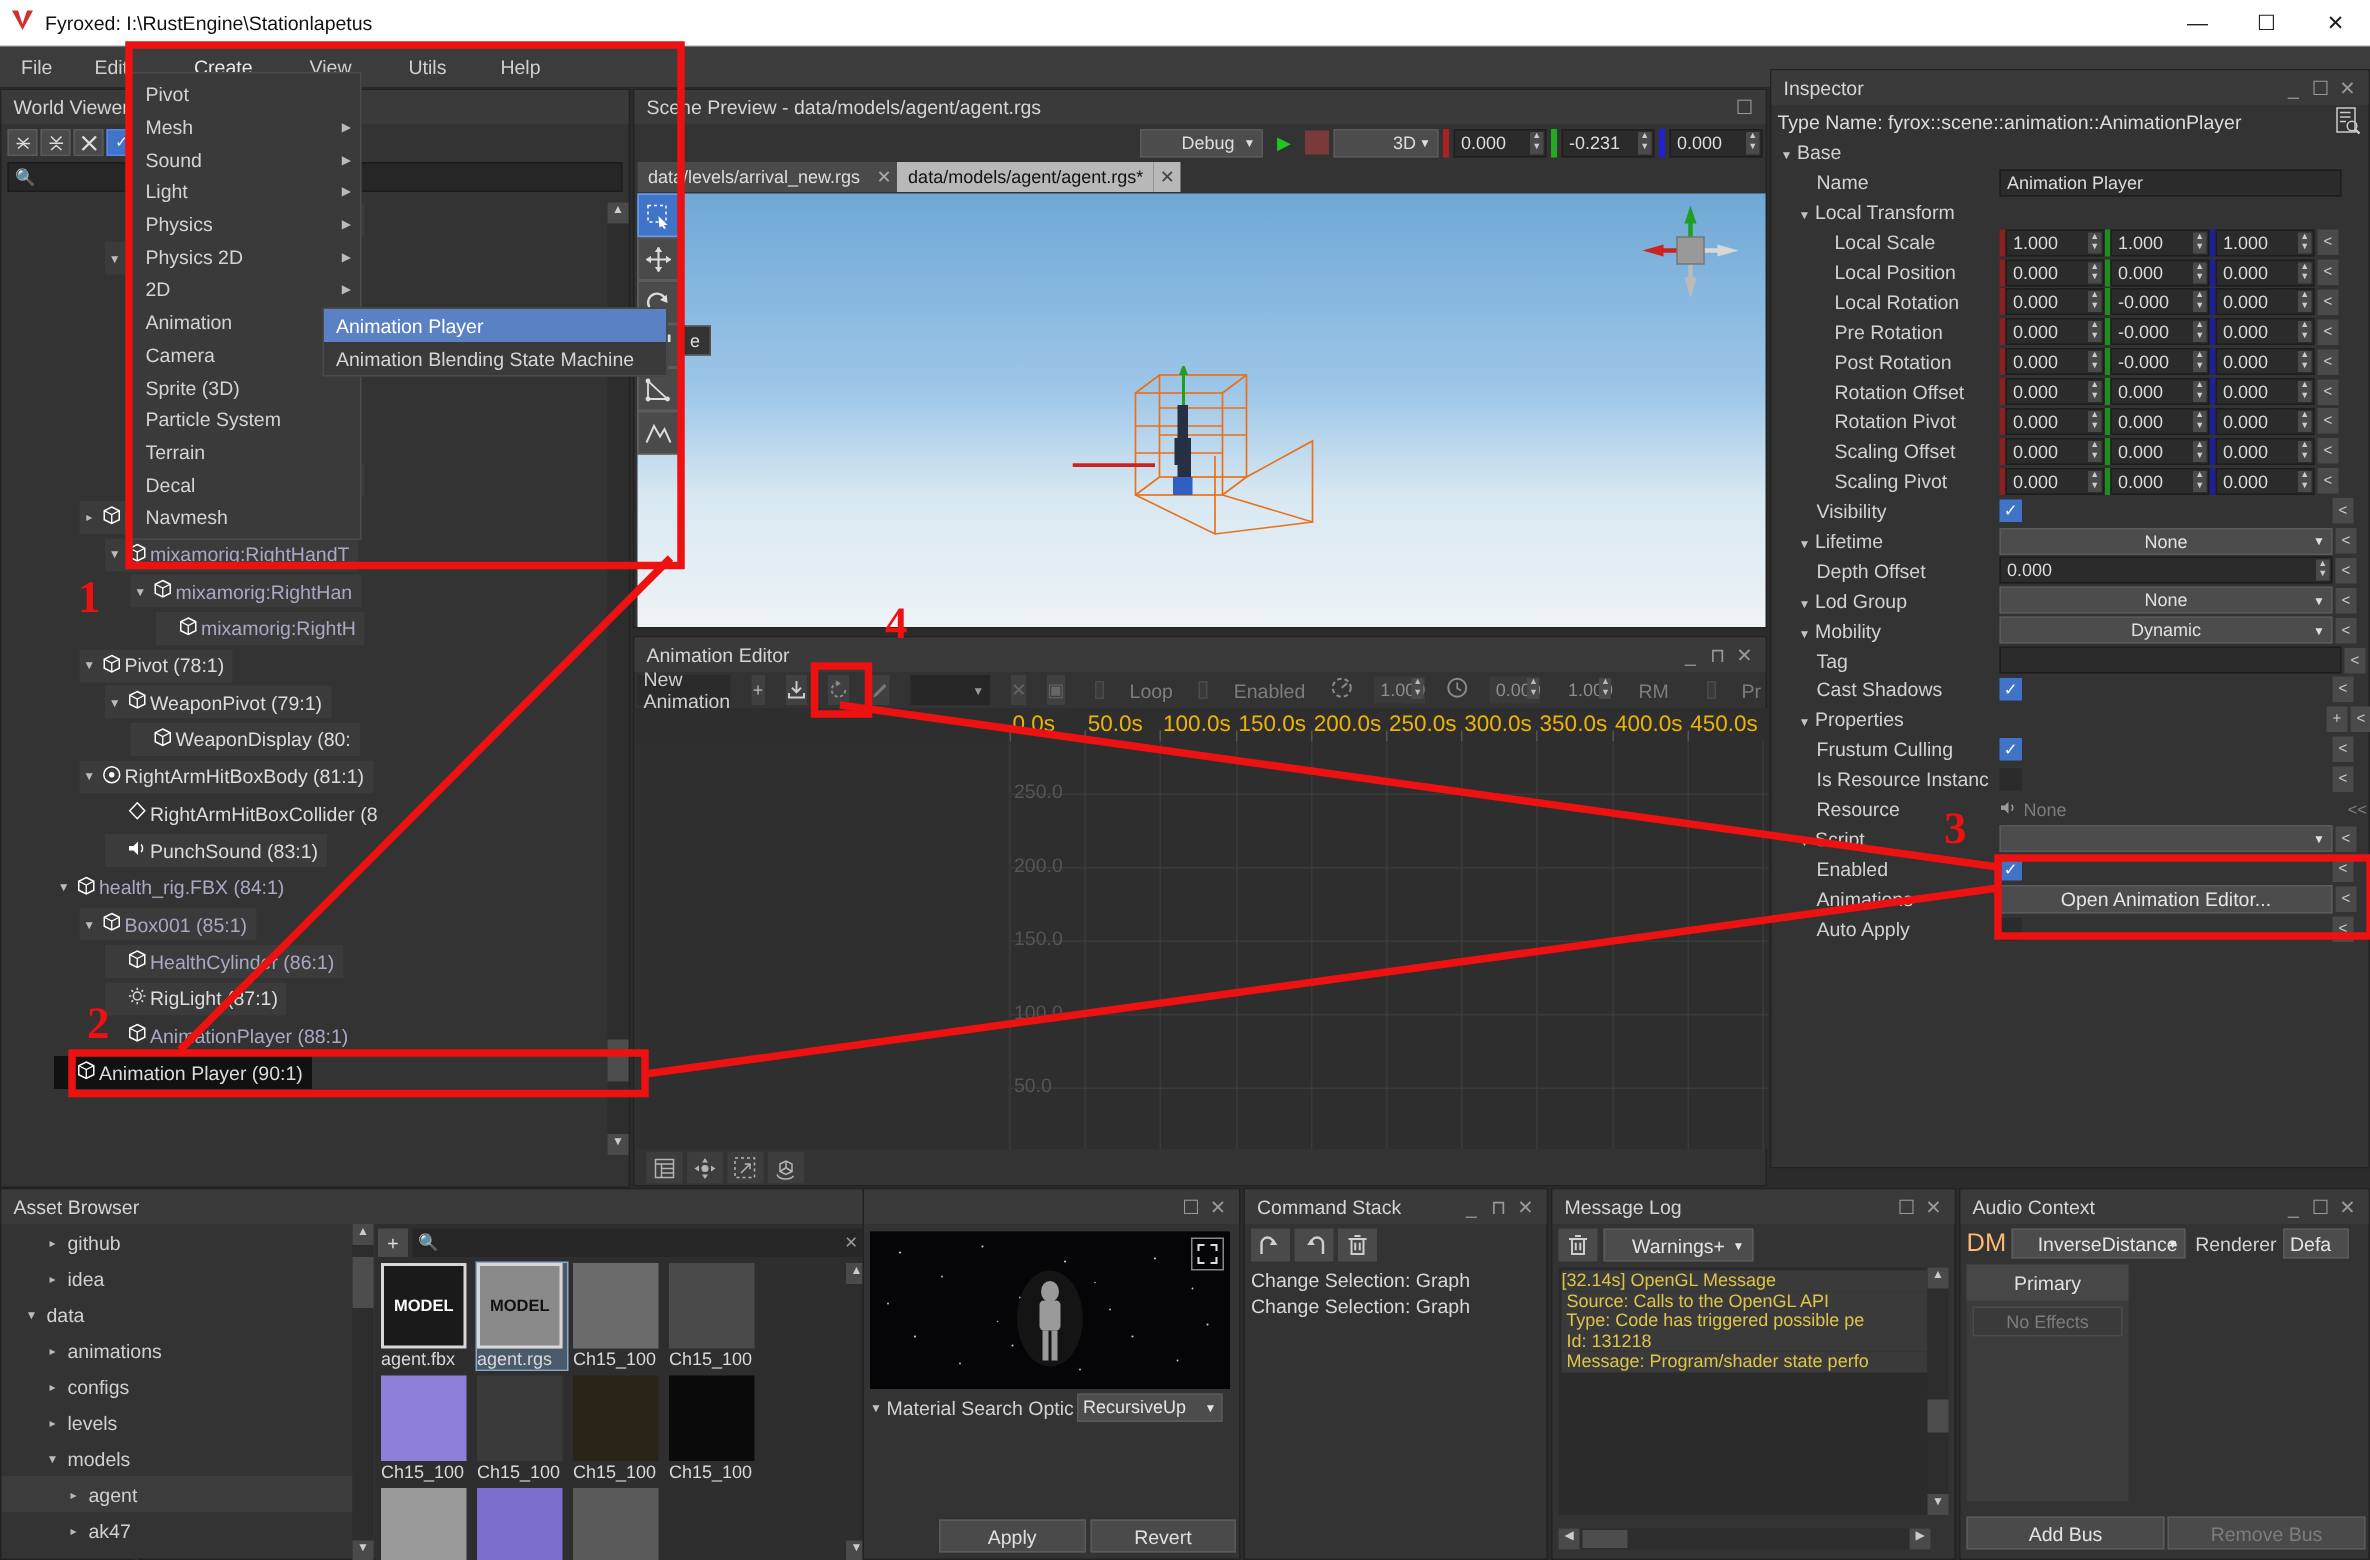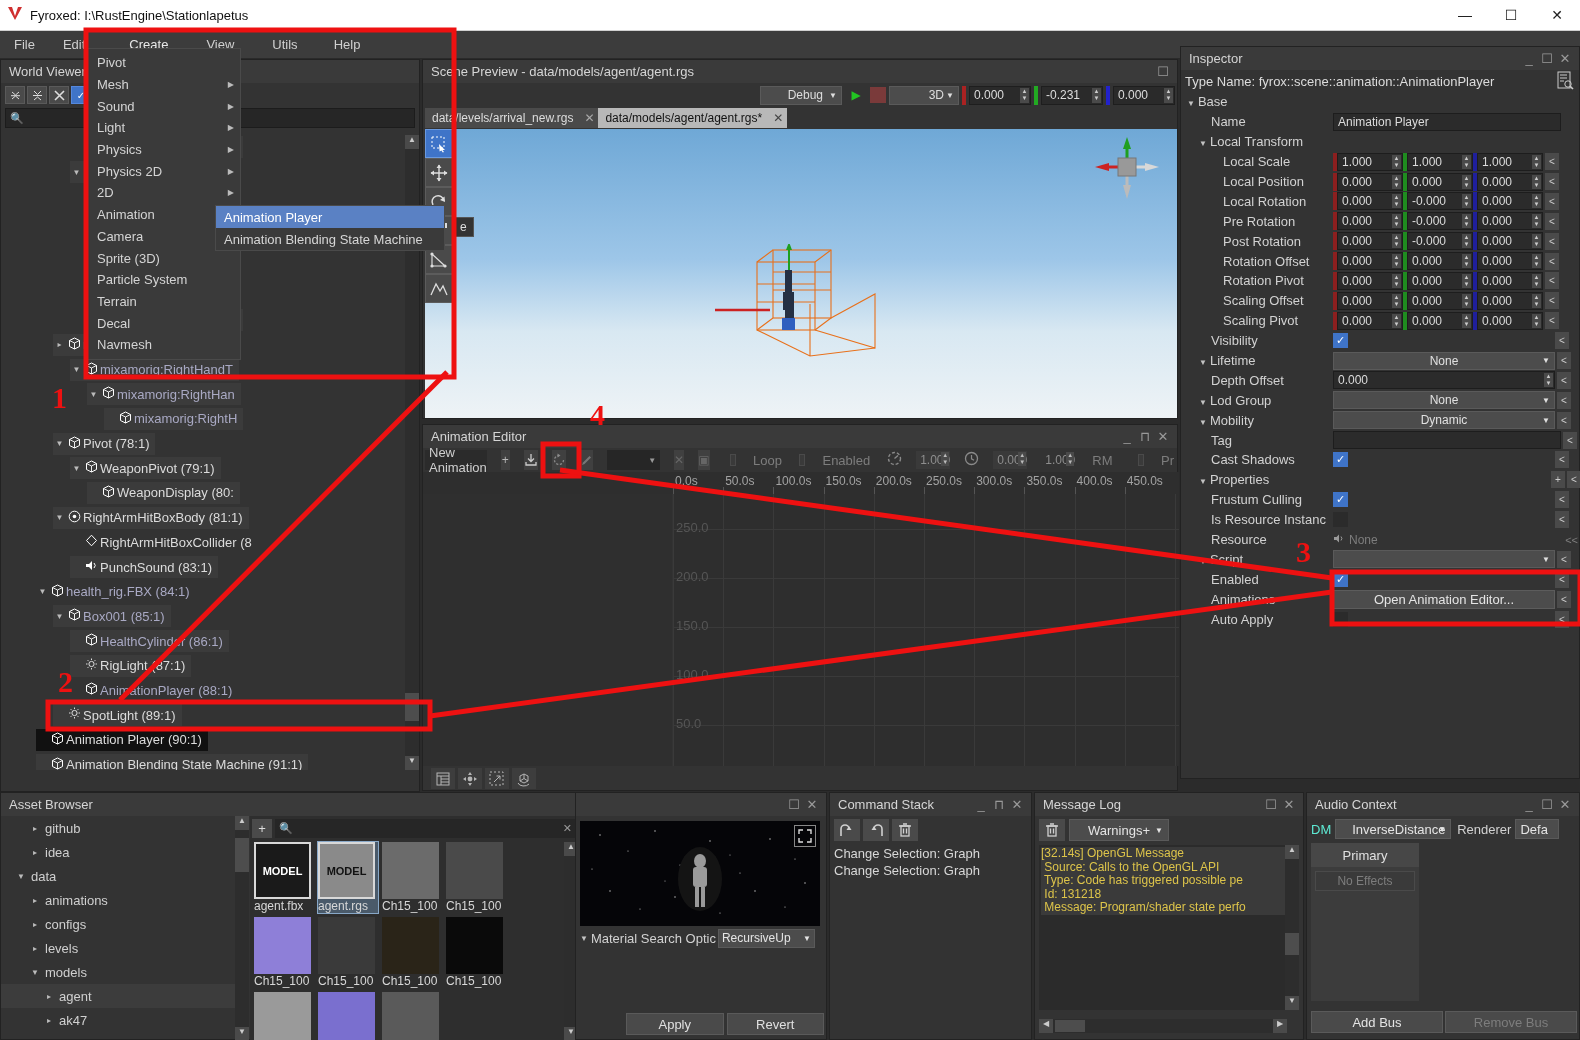--- a/index.html
+++ b/index.html
@@ -102,21 +102,21 @@
   #ae-name { height:20px; width:103px; background:#2b2b2b; display:flex; align-items:center; padding-left:4px; color:#cfcfcf; font-size:13px; }
   .ae-ib { width:20px; height:20px; background:#404040; display:flex; align-items:center; justify-content:center; color:#b8b8b8; font-size:12px; }
   .ae-ib.dis { color:#666; }
   #ae-dd { height:20px; width:118px; background:#262626; display:flex; align-items:center; position:relative; }
   #ae-dd .ca { position:absolute; right:4px; font-size:8px; color:#999; }
   .ae-cb { width:12px; height:12px; background:#3a3a3a; border:1px solid #4a4a4a; }
   .ae-lbl { color:#7d7d7d; font-size:13px; padding:0 3px; }
   .ae-num { height:18px; width:52px; background:#3a3a3a; display:flex; align-items:center; padding-left:4px; color:#8e8e8e; font-size:12px; position:relative; }
   .ae-num .spin { position:absolute; right:1px; top:1px; width:8px; height:14px; background:#4a4a4a; color:#bbb; font-size:6px; line-height:7px; text-align:center; }
   #ae-ruler { position:absolute; left:0; top:47px; width:756px; height:22px; background:#2e2e2e; }
-  #ae-ruler .tick { position:absolute; top:2px; color:#a3a3a3; font-size:12px; }
+  #ae-ruler .tick { position:absolute; top:2px; color:#eab308; font-size:15px; }
   #ae-ruler .tline { position:absolute; bottom:0; width:1px; height:7px; background:#555; }
   #ae-left { position:absolute; left:0; top:69px; width:249px; height:272px; background:#2f2f2f; }
   #ae-graph { position:absolute; left:250px; top:69px; width:506px; height:272px; background:#2e2e2e; }
   #ae-graph .vline { position:absolute; top:0; bottom:0; width:1px; background:#3a3a3a; }
   #ae-graph .hline { position:absolute; left:0; right:0; height:1px; background:#3a3a3a; }
   #ae-graph .ylab { position:absolute; left:3px; color:#555; font-size:13px; }
   #ae-cursor { position:absolute; left:0px; top:0; bottom:0; width:1px; background:#9a9a9a; }
   #ae-btm { position:absolute; left:0; top:341px; width:756px; height:25px; display:flex; align-items:center; gap:3px; padding-left:8px; }
   .ae-bb { width:24px; height:21px; background:#3d3d3d; display:flex; align-items:center; justify-content:center; color:#b5b5b5; }
   #ae-smallbtns { position:absolute; left:192px; top:47px; display:flex; gap:1px; }
@@ -449,48 +449,28 @@
       <div class="trow">
         <div class="lbl" style="margin-left:69px; display:flex; align-items:center; padding-right:6px; height:22px;">
           <span class="arrow"></span>
           <span class="nicon"><svg width="13" height="13" viewBox="0 0 13 13">
               <path d="M6.5 1 L11.5 3.5 L11.5 9.5 L6.5 12 L1.5 9.5 L1.5 3.5 Z" fill="none" stroke="#fff" stroke-width="1"></path>
               <path d="M1.5 3.5 L6.5 6 L11.5 3.5 M6.5 6 L6.5 12" stroke="#fff" stroke-width="0.9" fill="none"></path>
             </svg></span>
           <span>AnimationPlayer (88:1)</span>
         </div>
       </div>
-      <div class="trow alt white">
-        <div class="lbl" style="margin-left:52px; display:flex; align-items:center; padding-right:6px; height:22px;">
-          <span class="arrow"></span>
-          <span class="nicon"><svg width="13" height="13" viewBox="0 0 13 13">
-              <circle cx="6.5" cy="6" r="2.6" fill="none" stroke="#ddd"></circle>
-              <path d="M6.5 0.5 L6.5 2 M6.5 10 L6.5 11.5 M1 6 L2.5 6 M10.5 6 L12 6 M2.6 2.1 L3.7 3.2 M9.3 8.8 L10.4 9.9 M10.4 2.1 L9.3 3.2 M3.7 8.8 L2.6 9.9" stroke="#ddd"></path>
-            </svg></span>
-          <span>SpotLight (89:1)</span>
-        </div>
-      </div>
       <div class="trow sel white">
         <div class="lbl" style="margin-left:35px; display:flex; align-items:center; padding-right:6px; height:22px;">
           <span class="arrow"></span>
           <span class="nicon"><svg width="13" height="13" viewBox="0 0 13 13">
               <path d="M6.5 1 L11.5 3.5 L11.5 9.5 L6.5 12 L1.5 9.5 L1.5 3.5 Z" fill="none" stroke="#fff" stroke-width="1"></path>
               <path d="M1.5 3.5 L6.5 6 L11.5 3.5 M6.5 6 L6.5 12" stroke="#fff" stroke-width="0.9" fill="none"></path>
             </svg></span>
           <span>Animation Player (90:1)</span>
-        </div>
-      </div>
-      <div class="trow alt white">
-        <div class="lbl" style="margin-left:35px; display:flex; align-items:center; padding-right:6px; height:22px;">
-          <span class="arrow"></span>
-          <span class="nicon"><svg width="13" height="13" viewBox="0 0 13 13">
-              <path d="M6.5 1 L11.5 3.5 L11.5 9.5 L6.5 12 L1.5 9.5 L1.5 3.5 Z" fill="none" stroke="#fff" stroke-width="1"></path>
-              <path d="M1.5 3.5 L6.5 6 L11.5 3.5 M6.5 6 L6.5 12" stroke="#fff" stroke-width="0.9" fill="none"></path>
-            </svg></span>
-          <span>Animation Blending State Machine (91:1)</span>
         </div>
       </div>
     </div>
   <div id="wv-scroll">
     <div class="up">▲</div>
     <div class="thumb"></div>
     <div class="dn">▼</div>
   </div>
   <div id="wv-status">
     <div>Player(0:1) &gt;ModelPivot(6:1) &gt;ModelSubPivot(7:1) &gt;agent.fbx(10:1) &gt;</div>
@@ -1344,21 +1324,21 @@
 
 <div id="audioctx" class="abs panel">
   <div class="panel-title">Audio Context
     <div class="panel-btns">
       <div class="pbtn">_</div>
       <div class="pbtn">☐</div>
       <div class="pbtn">✕</div>
     </div>
   </div>
   <div id="ac-row">
-    <span style="color:#5eead4; font-size:13px">DM</span>
+    <span style="color:#fdba74; font-size:17px">DM</span>
     <div style="width:116px;height:20px;background:#4c4c4c;border:1px solid #5a5a5a;display:flex;align-items:center;padding-left:16px;color:#e4e4e4;font-size:13px;position:relative;margin-left:2px">
       <span>InverseDistance</span>
       <span style="position:absolute;right:4px;font-size:8px">▼</span>
     </div>
     <span style="color:#d2d2d2; font-size:13px; margin-left:4px">Renderer</span>
     <div style="width:44px;height:20px;background:#4c4c4c;border:1px solid #5a5a5a;display:flex;align-items:center;padding-left:4px;color:#e4e4e4;font-size:13px;margin-left:2px">
       <span>Defa</span>
     </div>
   </div>
   <div id="ac-bus">

